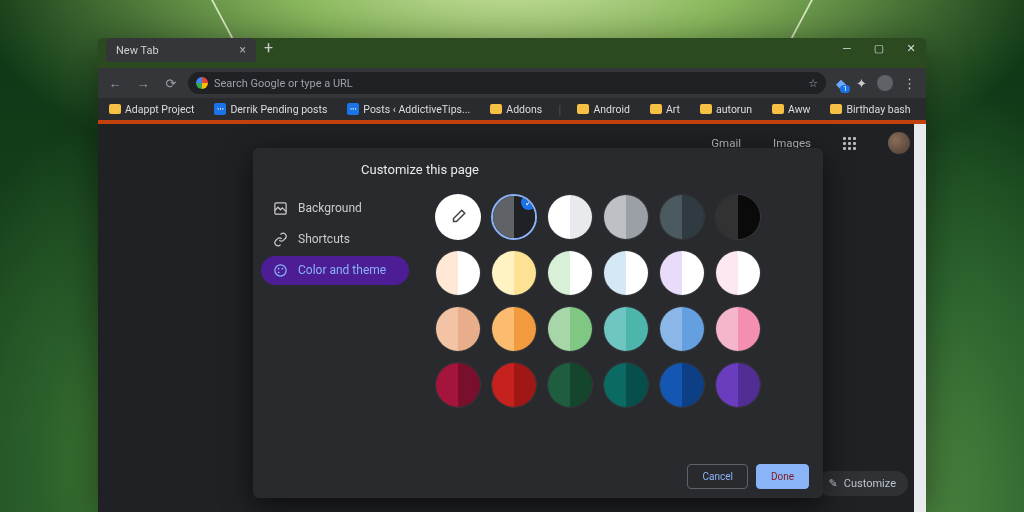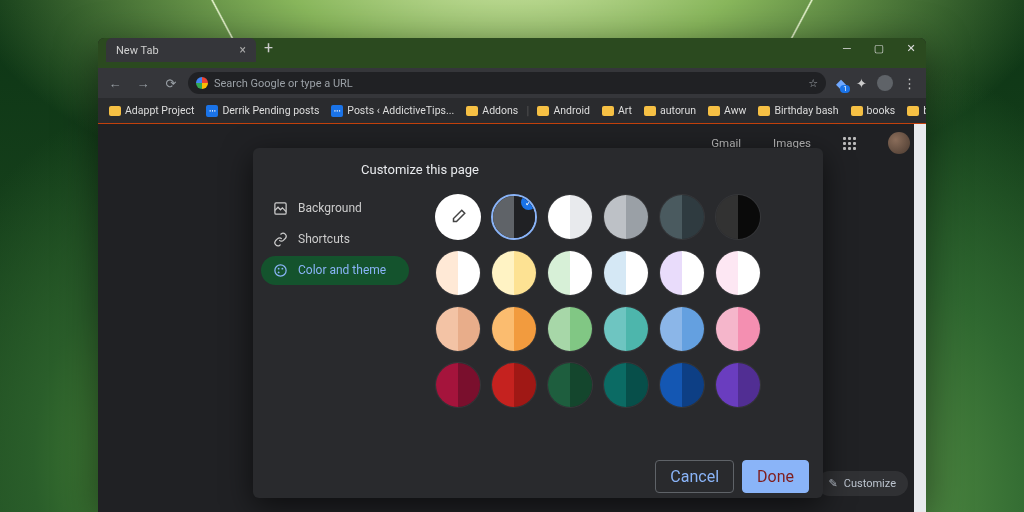--- a/index.html
+++ b/index.html
@@ -19,52 +19,52 @@
 .newtab{color:#ccc;font-size:16px;padding:0 8px;cursor:pointer}
 .winctl{position:absolute;right:6px;top:4px;display:flex;gap:14px;color:#ddd;font-size:11px}
 .winctl span{width:18px;text-align:center;cursor:pointer}
 .toolbar{height:30px;background:#35363a;display:flex;align-items:center;padding:0 6px;gap:6px}
 .tbtn{color:#9aa0a6;width:22px;height:22px;display:flex;align-items:center;justify-content:center;border-radius:50%;cursor:pointer;font-size:13px}
 .omnibox{flex:1;background:#202124;border-radius:14px;height:22px;display:flex;align-items:center;padding:0 8px;gap:6px;color:#9aa0a6;font-size:11px}
 .gicon{width:12px;height:12px;border-radius:50%;background:conic-gradient(#ea4335 0 25%,#fbbc05 0 50%,#34a853 0 75%,#4285f4 0)}
 .tright{display:flex;align-items:center;gap:10px;color:#ccc;font-size:13px;padding:0 4px}
 .ext-badge{position:relative}
 .ext-badge::after{content:"1";position:absolute;bottom:-2px;right:-4px;background:#1a73e8;color:#fff;font-size:7px;border-radius:6px;padding:0 3px}
-.bmbar{height:26px;background:#2a2b2e;display:flex;align-items:center;padding:0 6px;gap:2px;font-size:10.5px;color:#ddd;overflow:hidden;border-bottom:1px solid #c2410c}
+.bmbar{height:26px;background:#2a2b2e;display:flex;align-items:center;padding:0 6px;gap:10px;font-size:10.5px;color:#ddd;overflow:hidden;border-bottom:4px solid #c2410c}
 .bm{display:flex;align-items:center;gap:4px;padding:3px 5px;border-radius:3px;cursor:pointer;white-space:nowrap}
 .bfolder{width:12px;height:10px;background:#4b4c4f;border-radius:2px;position:relative}
 .bfolder.y{background:#f6c044}
 .bblue{width:12px;height:12px;background:#1a73e8;border-radius:2px;display:flex;align-items:center;justify-content:center;color:#fff;font-size:7px;font-weight:bold}
 .bm-spacer{flex:1}
 .content{flex:1;background:#202124;position:relative}
 .ntp-links{position:absolute;right:16px;top:8px;display:flex;align-items:center;gap:32px;color:#bbb;font-size:11.5px}
 .apps-icon{display:grid;grid-template-columns:repeat(3,3px);grid-template-rows:repeat(3,3px);gap:2px}
 .apps-icon i{background:#bbb;border-radius:1px}
 .avatar{width:22px;height:22px;border-radius:50%;background:radial-gradient(circle at 35% 35%,#8a6d5a,#4a3a30)}
 .customize-btn{position:absolute;right:18px;bottom:16px;background:#303134;color:#bcc4cf;font-size:11px;padding:6px 12px;border-radius:14px;display:flex;align-items:center;gap:6px;cursor:pointer}
 .scrollbar{position:absolute;right:0;top:0;bottom:0;width:12px;background:#e8eaed}
 .dialog{position:absolute;left:155px;top:24px;width:570px;height:350px;background:#292a2d;border-radius:6px;box-shadow:0 8px 30px rgba(0,0,0,.6);display:flex;flex-direction:column;color:#e8eaed}
 .dlg-body{flex:1;display:flex;padding:18px 0 0 0}
 .dlg-side{width:164px;padding:0 8px}
 .dlg-title{font-size:13px;color:#e8eaed;padding:0 0 14px 108px;position:absolute;left:0;top:14px}
 .dlg-nav{margin-top:28px}
 .nav-item{display:flex;align-items:flex-start;gap:10px;padding:7px 12px;border-radius:16px;font-size:12px;color:#ccc;cursor:pointer;margin-bottom:2px}
-.nav-item.active{background:#14532d;color:#8ab4f8}
+.nav-item.active{background:#4c1d95;color:#8ab4f8}
 .nav-ic{width:15px;height:15px;display:flex;align-items:center;justify-content:center}
 .dlg-main{flex:1;padding:28px 10px 0 18px}
 .swatches{display:grid;grid-template-columns:repeat(6,46px);grid-auto-rows:46px;gap:10px 10px}
 .swatch{width:46px;height:46px;border-radius:50%;cursor:pointer;position:relative;overflow:hidden;border:1px solid rgba(255,255,255,.06)}
 .swatch.pick{background:#fff;display:flex;align-items:center;justify-content:center}
 .swatch.sel{border:2px solid #8ab4f8}
 .check{position:absolute;top:-1px;right:-1px;width:15px;height:15px;background:#1a73e8;border-radius:50%;color:#fff;font-size:9px;display:flex;align-items:center;justify-content:center}
 .half{position:absolute;inset:0}
 .half.l{clip-path:inset(0 50% 0 0)}
 .half.r{clip-path:inset(0 0 0 50%)}
 .dlg-footer{height:44px;display:flex;align-items:center;justify-content:flex-end;gap:8px;padding:0 14px}
-.btn{font-size:16px;padding:6px 14px;border-radius:4px;cursor:pointer;border:1px solid #5f6368;color:#8ab4f8;background:transparent}
+.btn{font-size:10px;padding:6px 14px;border-radius:4px;cursor:pointer;border:1px solid #5f6368;color:#8ab4f8;background:transparent}
 .btn.primary{background:#8ab4f8;color:#7f1d1d;border-color:#8ab4f8}
 </style>
 </head>
 <body>
 <div class="leaf"></div>
 
 <div class="window">
  <div class="titlebar">
   <div class="tab">
    <span>New Tab</span>

